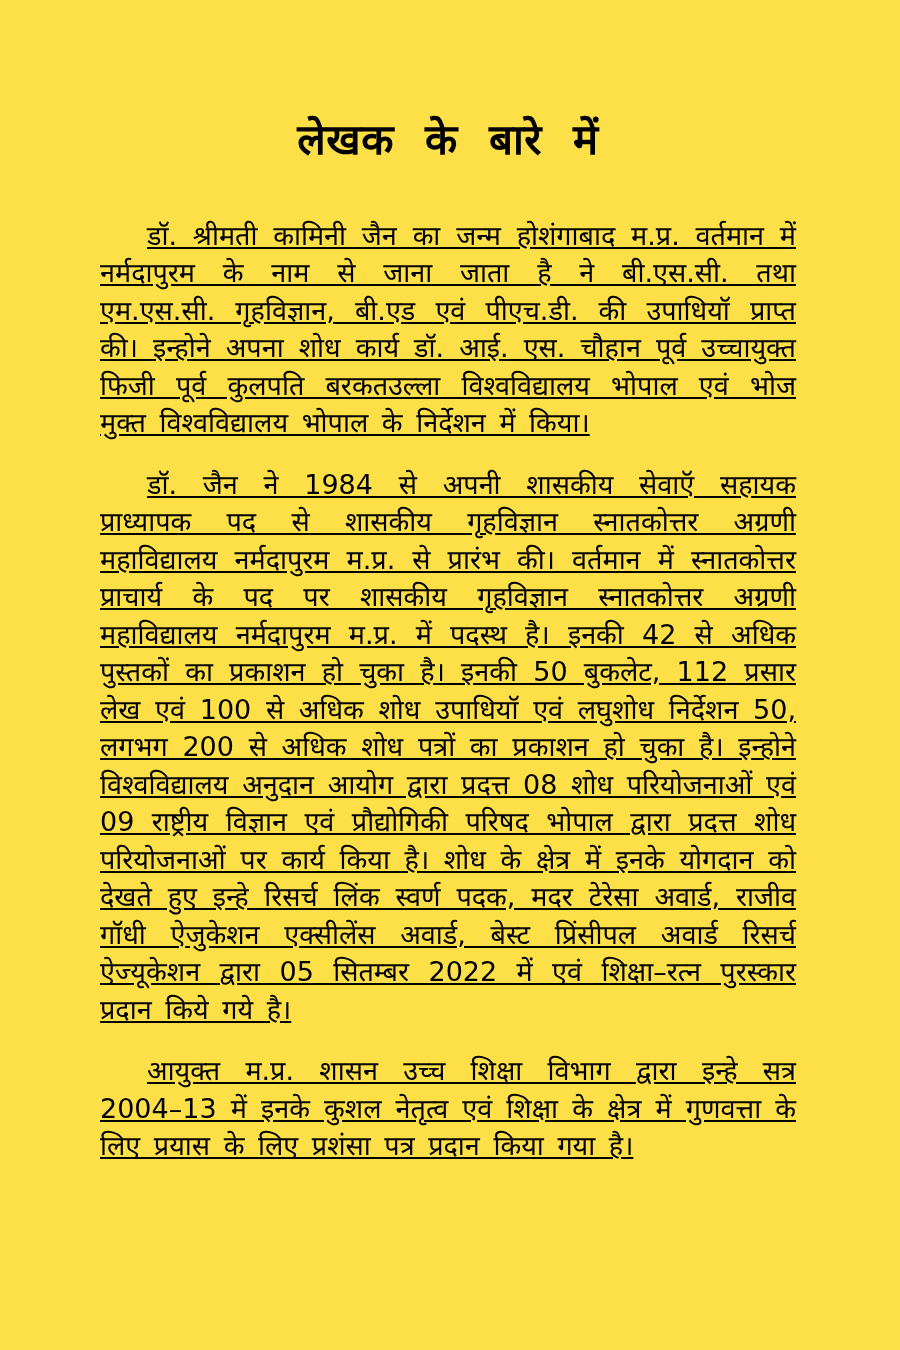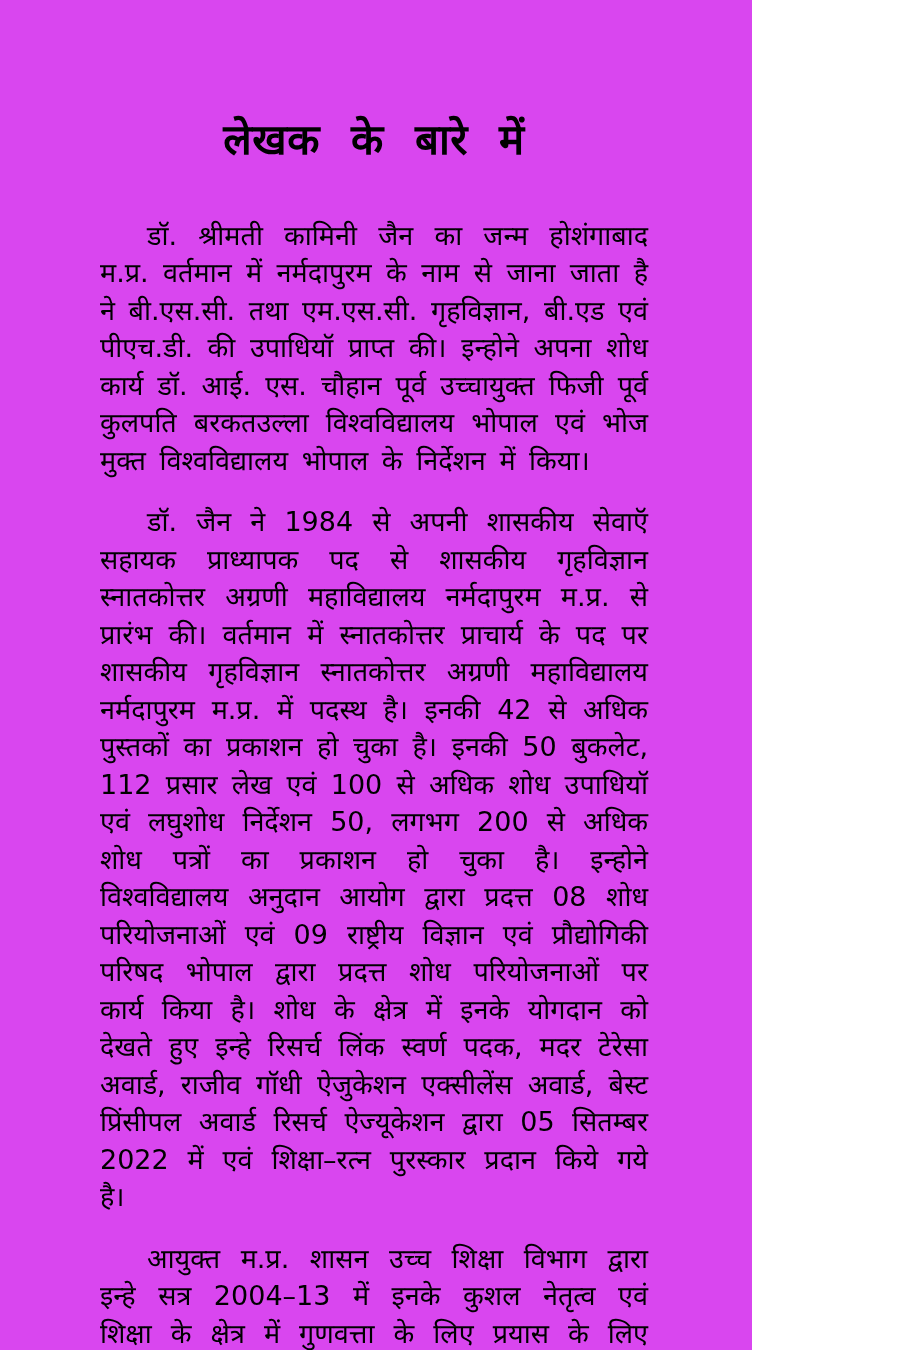--- a/index.html
+++ b/index.html
@@ -8,42 +8,43 @@
     background: #ffffff;
   }
   body {
     width: 900px;
     height: 1350px;
     overflow: hidden;
     font-family: "DejaVu Sans", "Liberation Sans", sans-serif;
     color: #000000;
   }
   .page {
-    width: 752px;
+    width: 900px;
     height: 1350px;
     box-sizing: border-box;
     padding: 112px 104px 0 100px;
-    background: #d946ef;
+    background: #fde047;
   }
   .page-title {
     font-size: 42px;
     font-weight: 700;
     text-align: center;
     margin: 0 0 48px 0;
     word-spacing: 16px;
     line-height: 1.35;
     letter-spacing: 0.5px;
   }
   .body-text p {
     font-size: 27px;
     line-height: 37.5px;
     text-align: justify;
     text-indent: 47px;
     margin: 0 0 24px 0;
     word-spacing: 5px;
+    text-decoration: underline;
   }
 </style>
 </head>
 <body>
 
 <div class="page">
   <h1 class="page-title">लेखक के बारे में</h1>
 
   <div class="body-text">
     <p>डॉ. श्रीमती कामिनी जैन का जन्म होशंगाबाद म.प्र. वर्तमान में नर्मदापुरम के नाम से जाना जाता है ने बी.एस.सी. तथा एम.एस.सी. गृहविज्ञान, बी.एड एवं पीएच.डी. की उपाधियॉ प्राप्त की। इन्होने अपना शोध कार्य डॉ. आई. एस. चौहान पूर्व उच्चायुक्त फिजी पूर्व कुलपति बरकतउल्ला विश्वविद्यालय भोपाल एवं भोज मुक्त विश्वविद्यालय भोपाल के निर्देशन में किया।</p>

